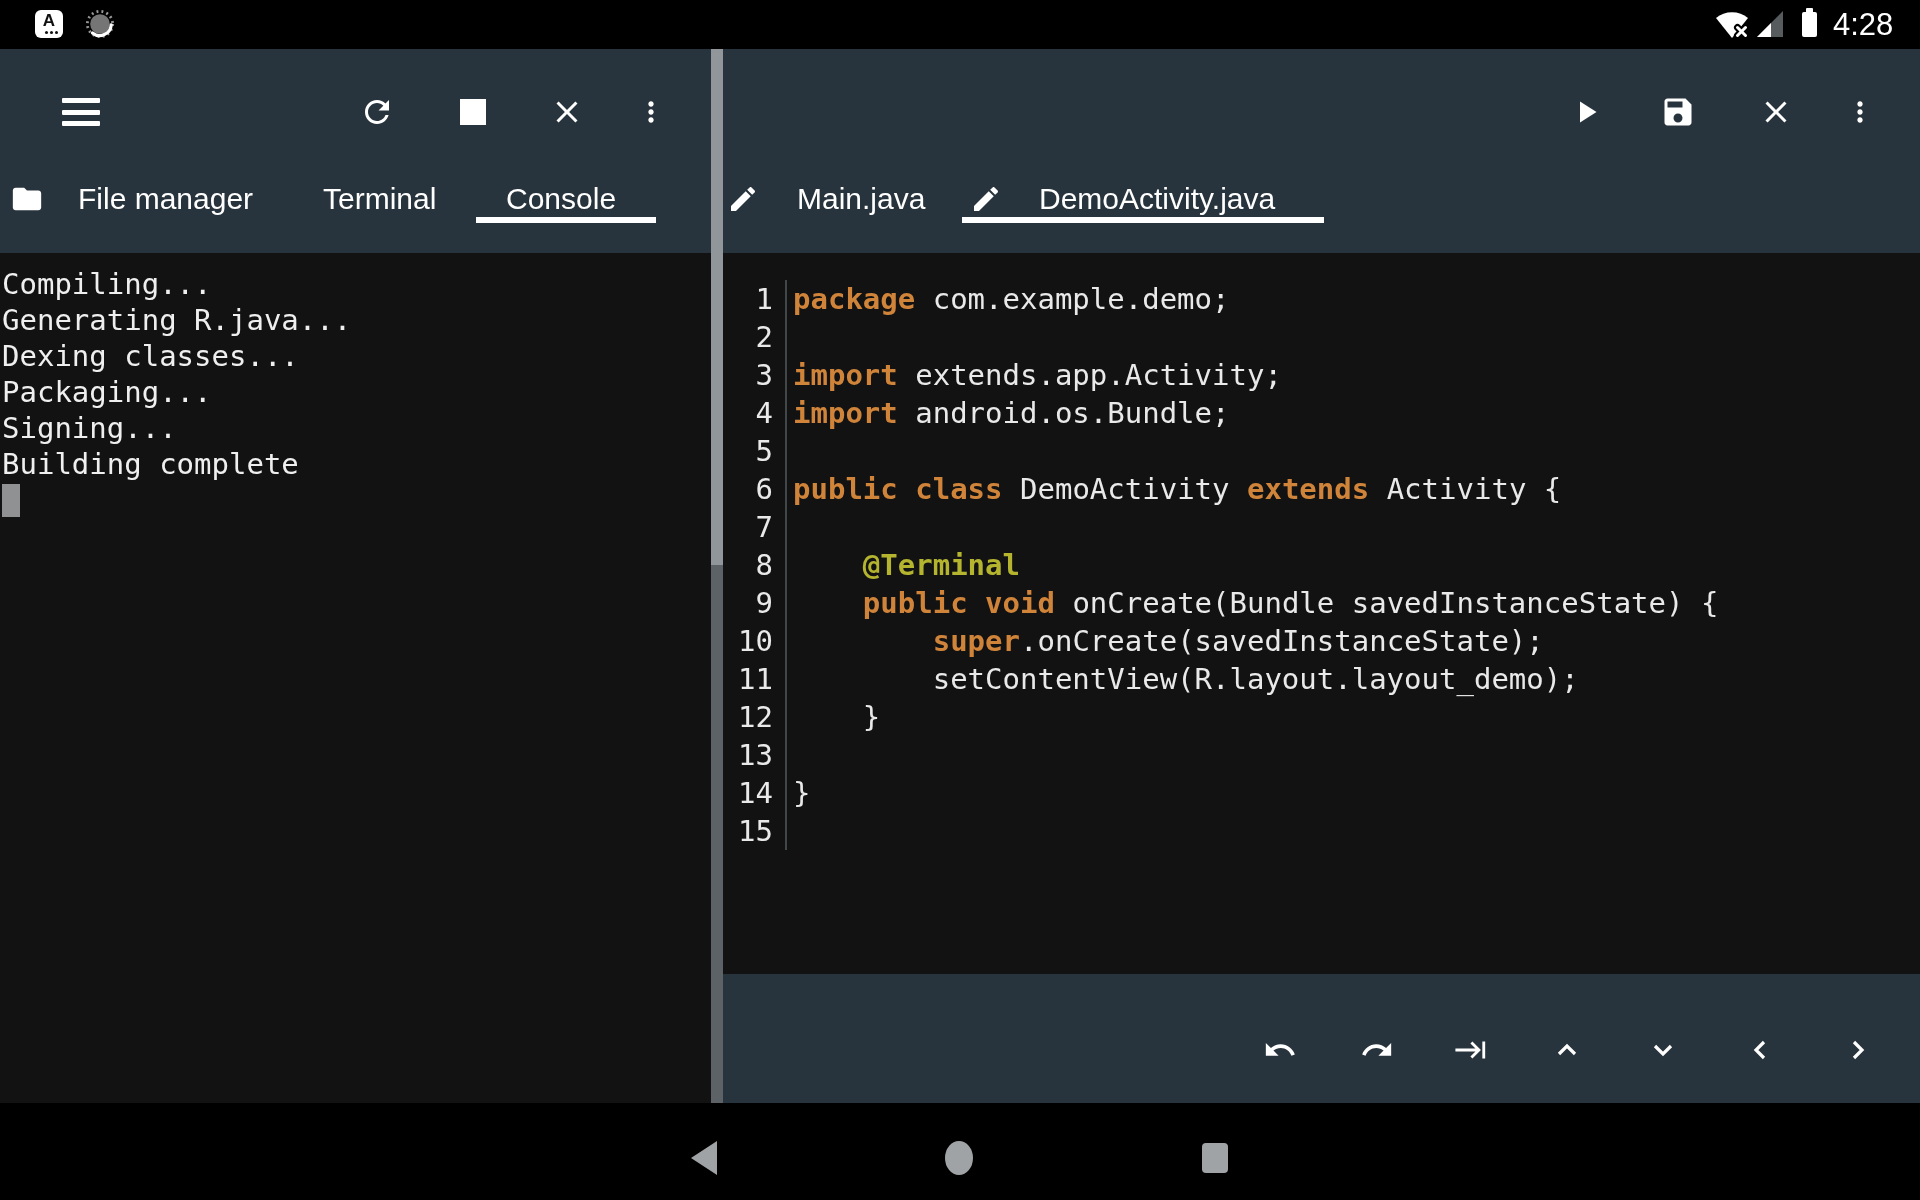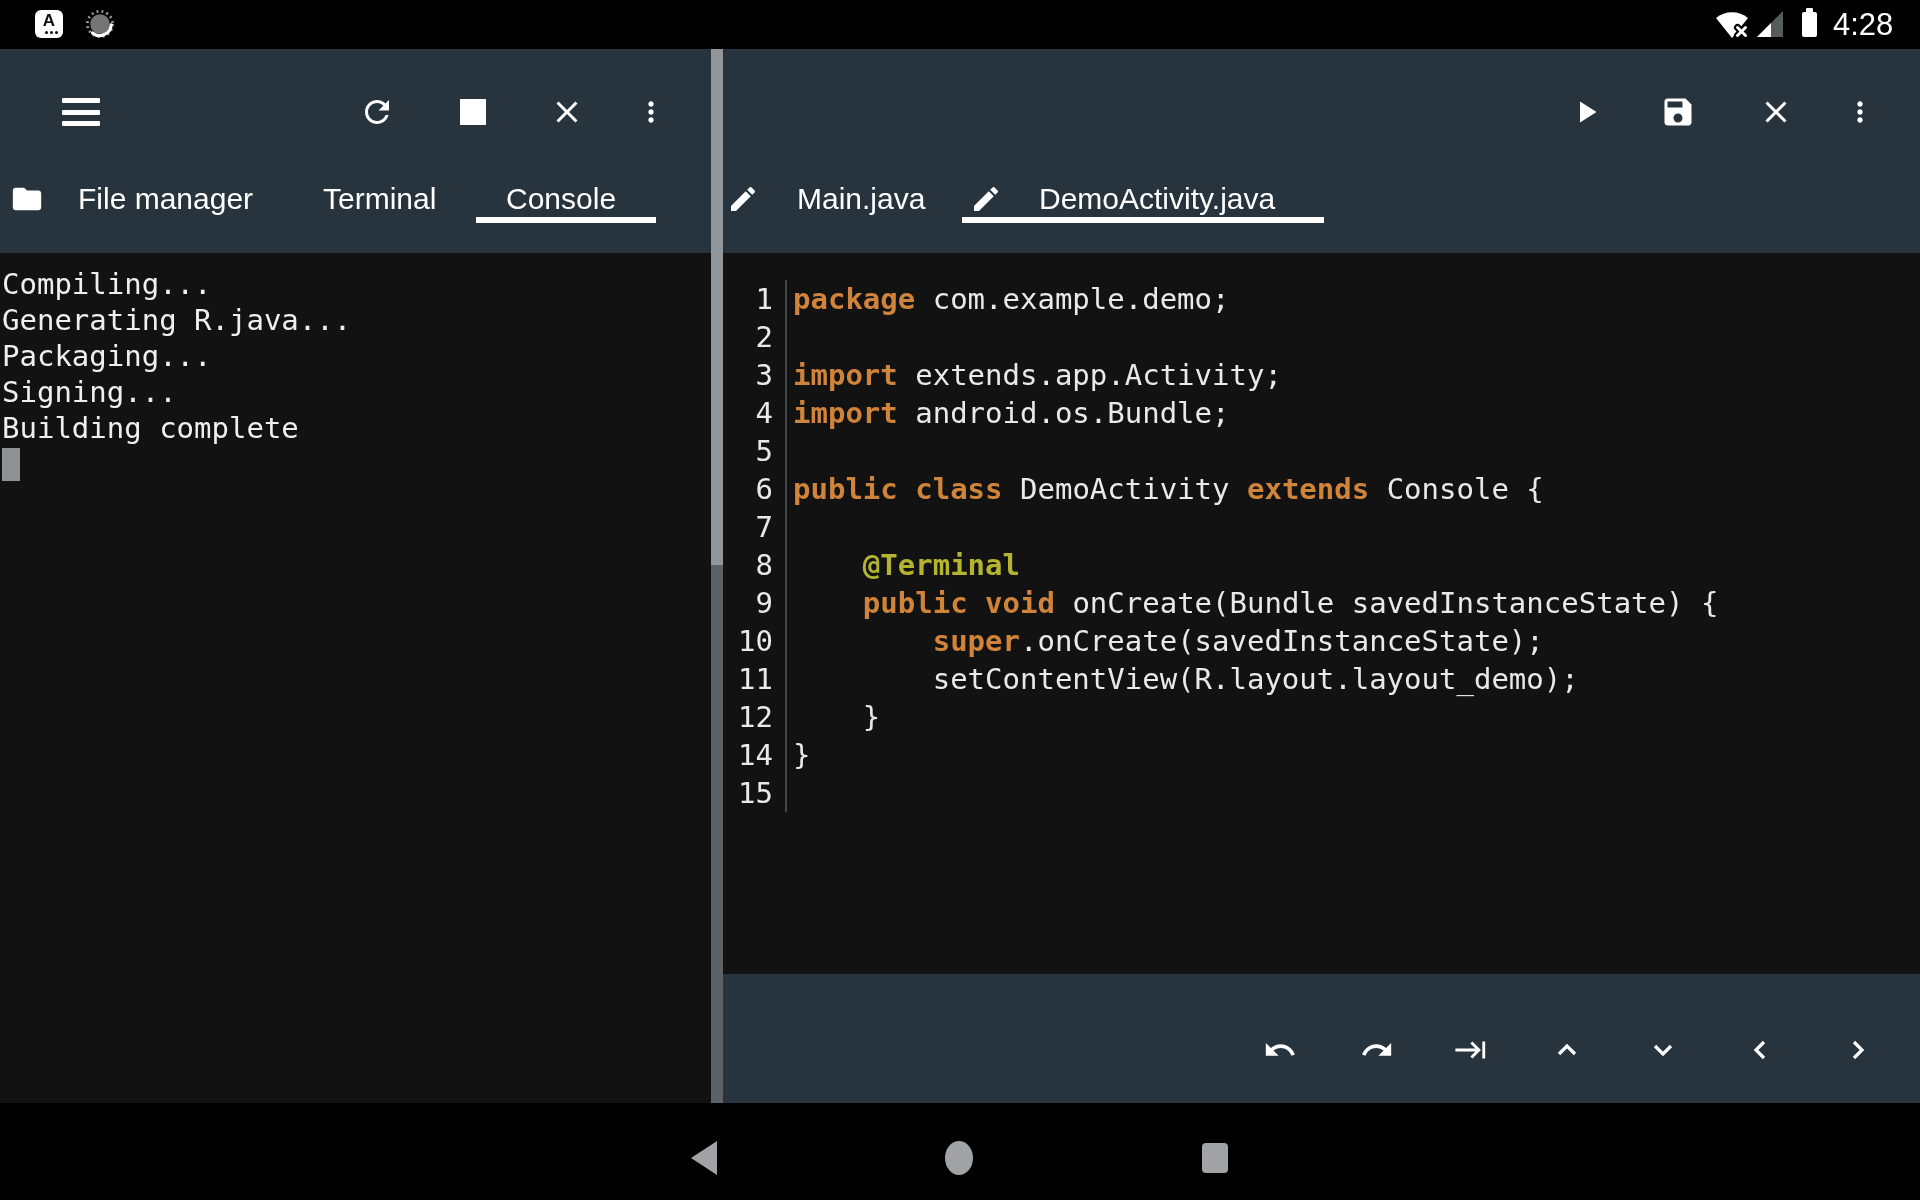--- a/index.html
+++ b/index.html
@@ -118,21 +118,21 @@
       <div class="icon-btn" style="left:10px;top:133px">
         <svg width="34" height="34" viewBox="0 0 24 24">
           <path fill="#fff" d="M10 4H4c-1.1 0-1.99.9-1.99 2L2 18c0 1.1.9 2 2 2h16c1.1 0 2-.9 2-2V8c0-1.1-.9-2-2-2h-8l-2-2z"></path>
         </svg>
       </div>
       <div class="tab-label" style="left:78px">File manager</div>
       <div class="tab-label" style="left:323px">Terminal</div>
       <div class="tab-label" style="left:506px">Console</div>
       <div class="tab-underline" style="left:476px;width:180px"></div>
     </div>
-    <div id="console-output"><div>Compiling...</div><div>Generating R.java...</div><div>Packaging...</div><div>Signing...</div><div>Building complete</div><div id="console-cursor"></div></div>
+    <div id="console-output"><div>Compiling...</div><div>Generating R.java...</div><div>Dexing classes...</div><div>Packaging...</div><div>Signing...</div><div>Building complete</div><div id="console-cursor"></div></div>
   </div>
 
   <div id="panel-divider"></div>
 
   <div id="right-panel">
     <div class="panel-header">
 
       <div class="icon-btn" style="left:845px;top:45px">
         <svg width="36" height="36" viewBox="0 0 24 24">
           <path fill="#fff" d="M8 5v14l11-7z"></path>
@@ -185,21 +185,21 @@
         <div class="code-row">
           <span class="ln">4</span>
           <span class="code-text"><span class="tok-keyword">import</span><span class="tok-plain"> android.os.Bundle;</span></span>
         </div>
         <div class="code-row">
           <span class="ln">5</span>
           <span class="code-text"></span>
         </div>
         <div class="code-row">
           <span class="ln">6</span>
-          <span class="code-text"><span class="tok-keyword">public</span><span class="tok-plain"> </span><span class="tok-keyword">class</span><span class="tok-plain"> DemoActivity </span><span class="tok-keyword">extends</span><span class="tok-plain"> Console {</span></span>
+          <span class="code-text"><span class="tok-keyword">public</span><span class="tok-plain"> </span><span class="tok-keyword">class</span><span class="tok-plain"> DemoActivity </span><span class="tok-keyword">extends</span><span class="tok-plain"> Activity {</span></span>
         </div>
         <div class="code-row">
           <span class="ln">7</span>
           <span class="code-text"></span>
         </div>
         <div class="code-row">
           <span class="ln">8</span>
           <span class="code-text"><span class="tok-plain">    </span><span class="tok-annotation">@Terminal</span></span>
         </div>
         <div class="code-row">
@@ -210,20 +210,24 @@
           <span class="ln">10</span>
           <span class="code-text"><span class="tok-plain">        </span><span class="tok-keyword">super</span><span class="tok-plain">.onCreate(savedInstanceState);</span></span>
         </div>
         <div class="code-row">
           <span class="ln">11</span>
           <span class="code-text"><span class="tok-plain">        setContentView(R.layout.layout_demo);</span></span>
         </div>
         <div class="code-row">
           <span class="ln">12</span>
           <span class="code-text"><span class="tok-plain">    }</span></span>
+        </div>
+        <div class="code-row">
+          <span class="ln">13</span>
+          <span class="code-text"></span>
         </div>
         <div class="code-row">
           <span class="ln">14</span>
           <span class="code-text"><span class="tok-plain">}</span></span>
         </div>
         <div class="code-row">
           <span class="ln">15</span>
           <span class="code-text"></span>
         </div>
       </div>

